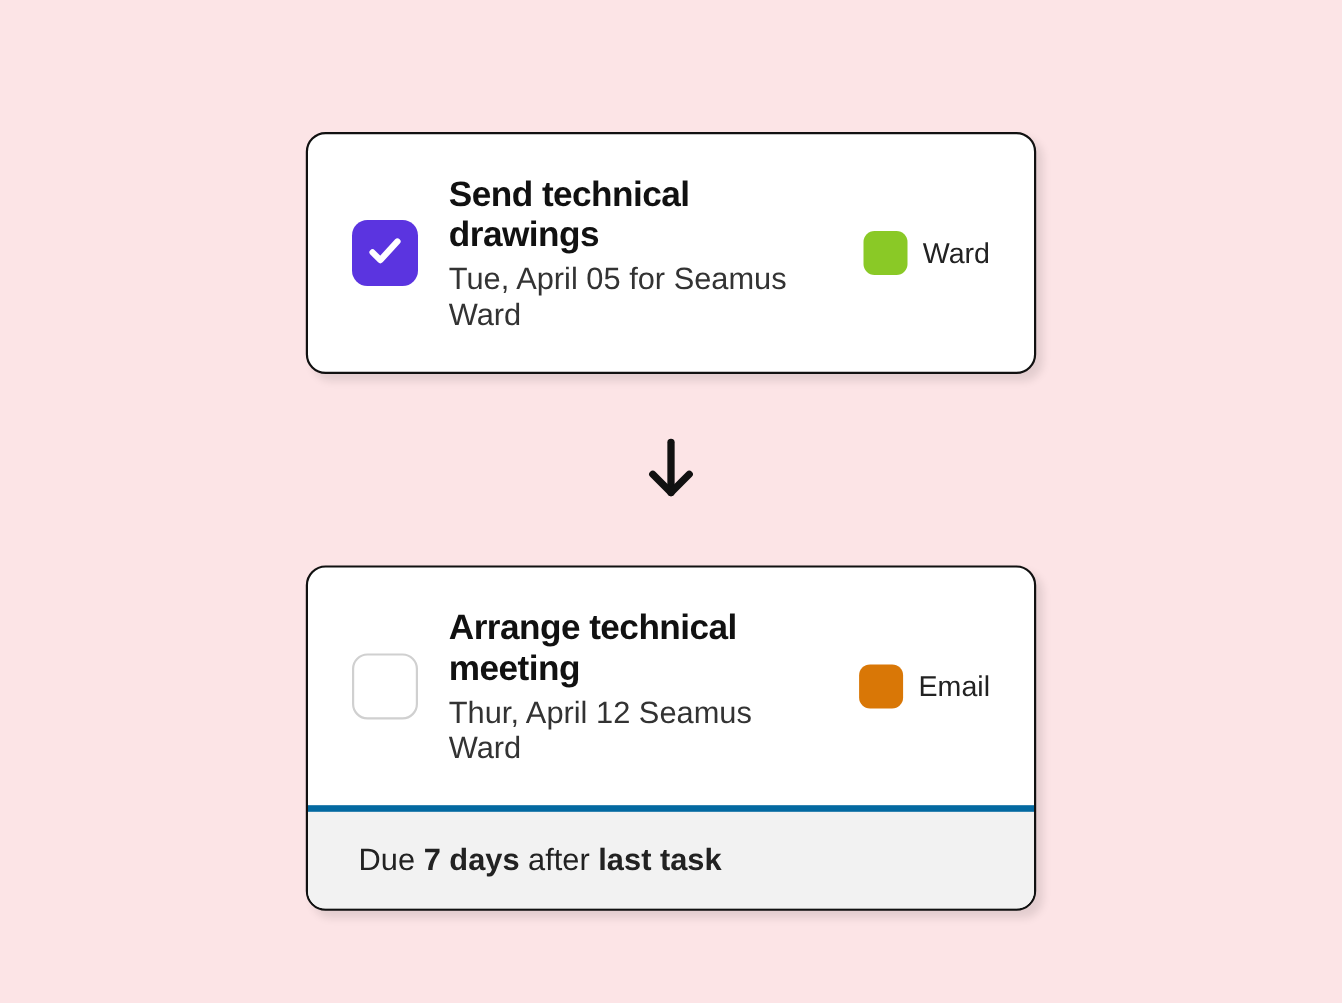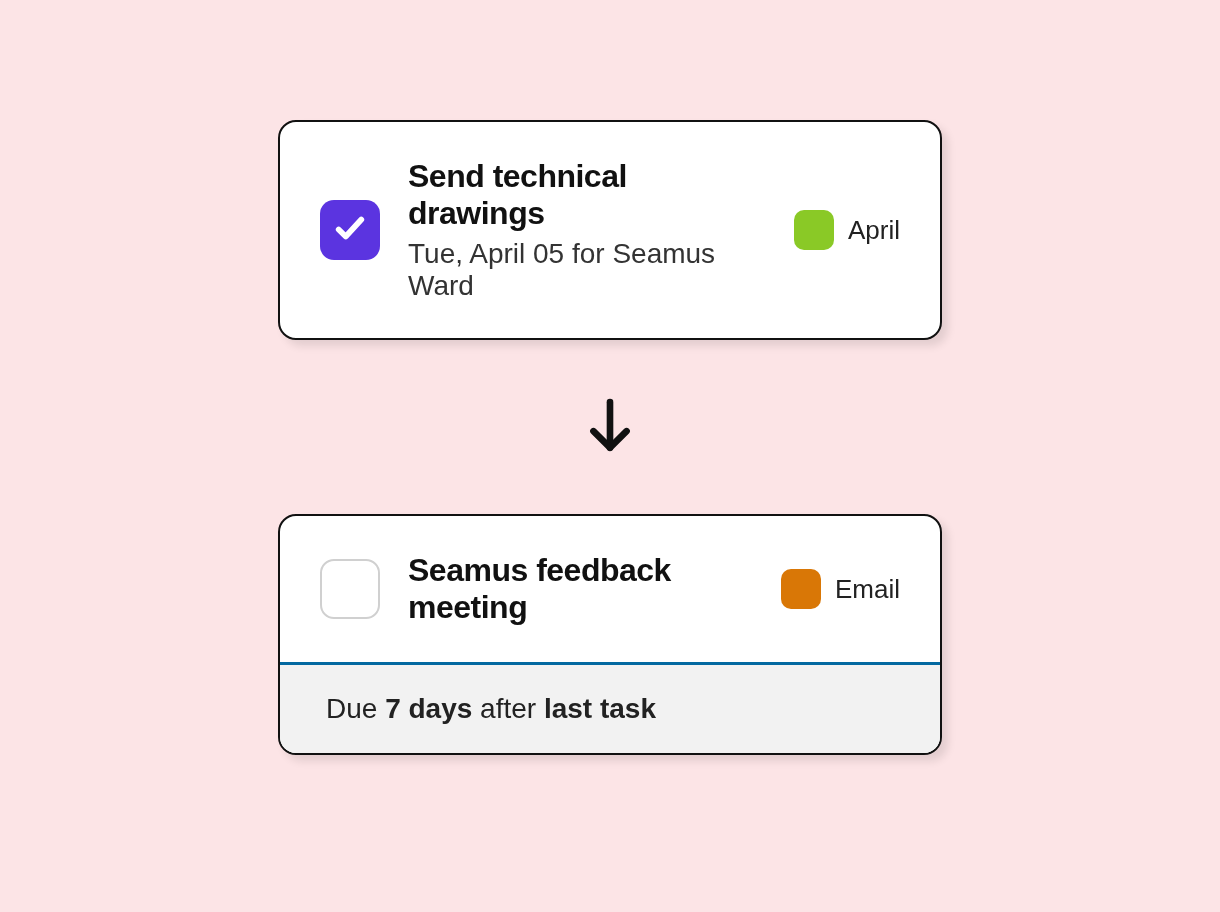--- a/index.html
+++ b/index.html
@@ -77,21 +77,21 @@
   }
   .arrow-wrap {
     margin: 58px 0 58px 0;
   }
   .arrow-wrap svg {
     width: 52px;
     height: 58px;
     display: block;
   }
   .card-footer {
-    border-top: 3px solid #0369a1;
+    border-top: 6px solid #0369a1;
     background: #f2f2f2;
     padding: 28px 46px;
     font-size: 28px;
     color: #222;
   }
   .card-footer .bold { font-weight: 700; }
 </style>
 </head>
 <body>
 
@@ -103,37 +103,38 @@
           <polyline points="4 13 9 18 20 6"></polyline>
         </svg>
       </span>
     </div>
     <div class="task-text">
       <div class="task-title">Send technical drawings</div>
       <div class="task-sub">Tue, April 05 for Seamus Ward</div>
     </div>
     <div class="tag">
       <div class="tag-swatch" style="background:#8ac926"></div>
-      <div class="tag-label">April</div>
+      <div class="tag-label">Ward</div>
     </div>
   </div>
 </div>
 
 <div class="arrow-wrap">
   <svg viewBox="0 0 24 28" fill="none" stroke="#111" stroke-width="3.2" stroke-linecap="round" stroke-linejoin="round">
     <line x1="12" y1="2" x2="12" y2="24"></line>
     <polyline points="4 16 12 24 20 16"></polyline>
   </svg>
 </div>
 
 <div class="card">
   <div class="card-body">
     <div class="checkbox unchecked"></div>
     <div class="task-text">
-      <div class="task-title">Seamus feedback meeting</div>
+      <div class="task-title">Arrange technical meeting</div>
+      <div class="task-sub">Thur, April 12 Seamus Ward</div>
     </div>
     <div class="tag">
       <div class="tag-swatch" style="background:#d97706"></div>
       <div class="tag-label">Email</div>
     </div>
   </div>
   <div class="card-footer">
     <span>Due </span><span class="bold">7 days</span><span> after </span><span class="bold">last task</span>
   </div>
 </div>

